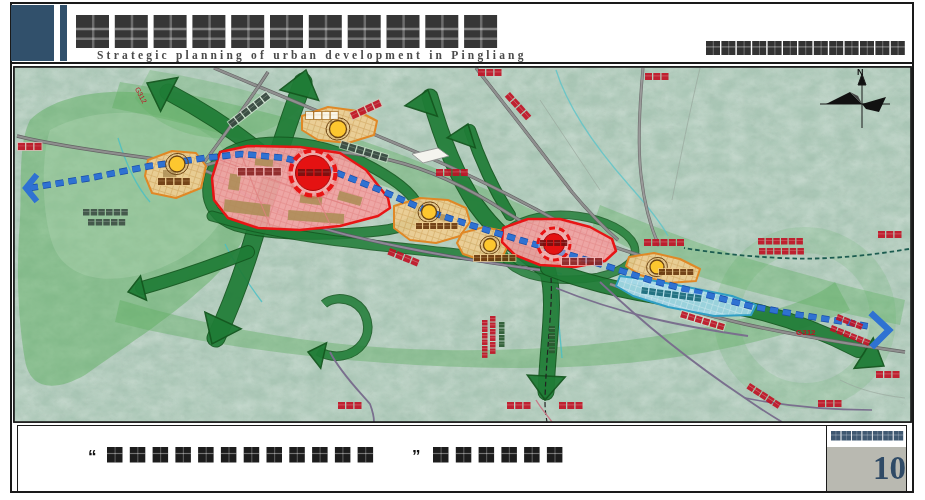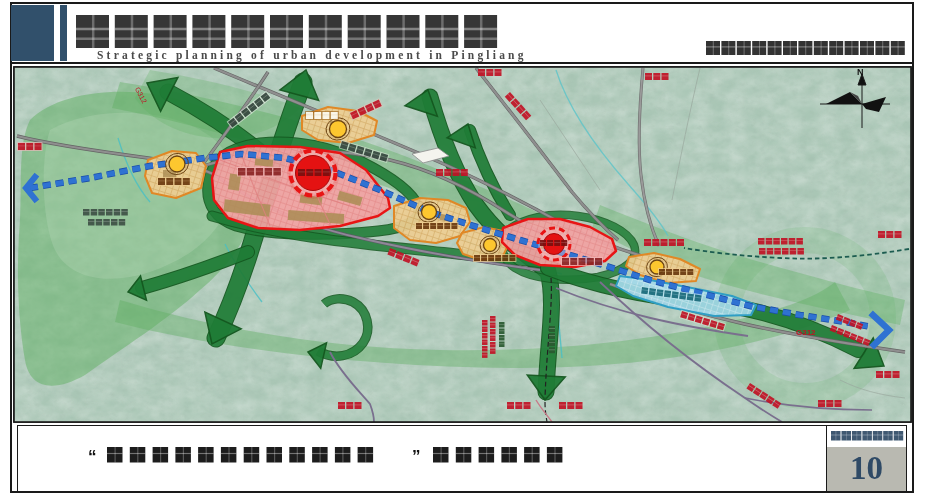--- a/index.html
+++ b/index.html
@@ -16,21 +16,21 @@
 <div style="position:absolute;left:10px;top:62px;width:904px;height:2px;background:#1a1a1a;"></div>
 
 <div style="position:absolute;left:77px;top:49px;width:440px;font-family:'Liberation Serif',serif;font-weight:bold;font-size:11.5px;color:#4a4a4a;letter-spacing:3.2px;white-space:nowrap;margin-left:20px;">Strategic planning of urban development in Pingliang</div>
 
 <div style="position:absolute;left:17px;top:425px;width:890px;height:67px;border:1.5px solid #1a1a1a;box-sizing:border-box;background:#fff;"></div>
 
 <div style="position:absolute;left:826px;top:425px;width:81px;height:67px;border-left:1.5px solid #1a1a1a;box-sizing:border-box;"></div>
 
 <div style="position:absolute;left:827px;top:447px;width:79px;height:44px;background:#b9b9b1;"></div>
 
-<div style="position:absolute;left:827px;top:450px;width:79px;text-align:center;font-family:'Liberation Serif',serif;font-weight:bold;font-size:33px;color:#2f4a66;">10</div>
+<div style="position:absolute;left:827px;top:450px;width:79px;text-align:right;font-family:'Liberation Serif',serif;font-weight:bold;font-size:33px;color:#2f4a66;">10</div>
 
 <svg style="position:absolute;left:0;top:0;" width="925" height="500" viewBox="0 0 925 500">
 
 <rect x="14" y="67" width="897" height="355" fill="none" stroke="#1a1a1a" stroke-width="1.6"></rect>
 <defs>
 <filter id="fnW" x="0" y="0" width="100%" height="100%">
  <feTurbulence type="fractalNoise" baseFrequency="0.055 0.075" numOctaves="3" seed="11"></feTurbulence>
  <feColorMatrix type="matrix" values="0 0 0 0 1  0 0 0 0 1  0 0 0 0 1  0.9 0.9 0 0 -0.55"></feColorMatrix>
  <feComposite operator="in" in2="SourceGraphic"></feComposite>
 </filter>

